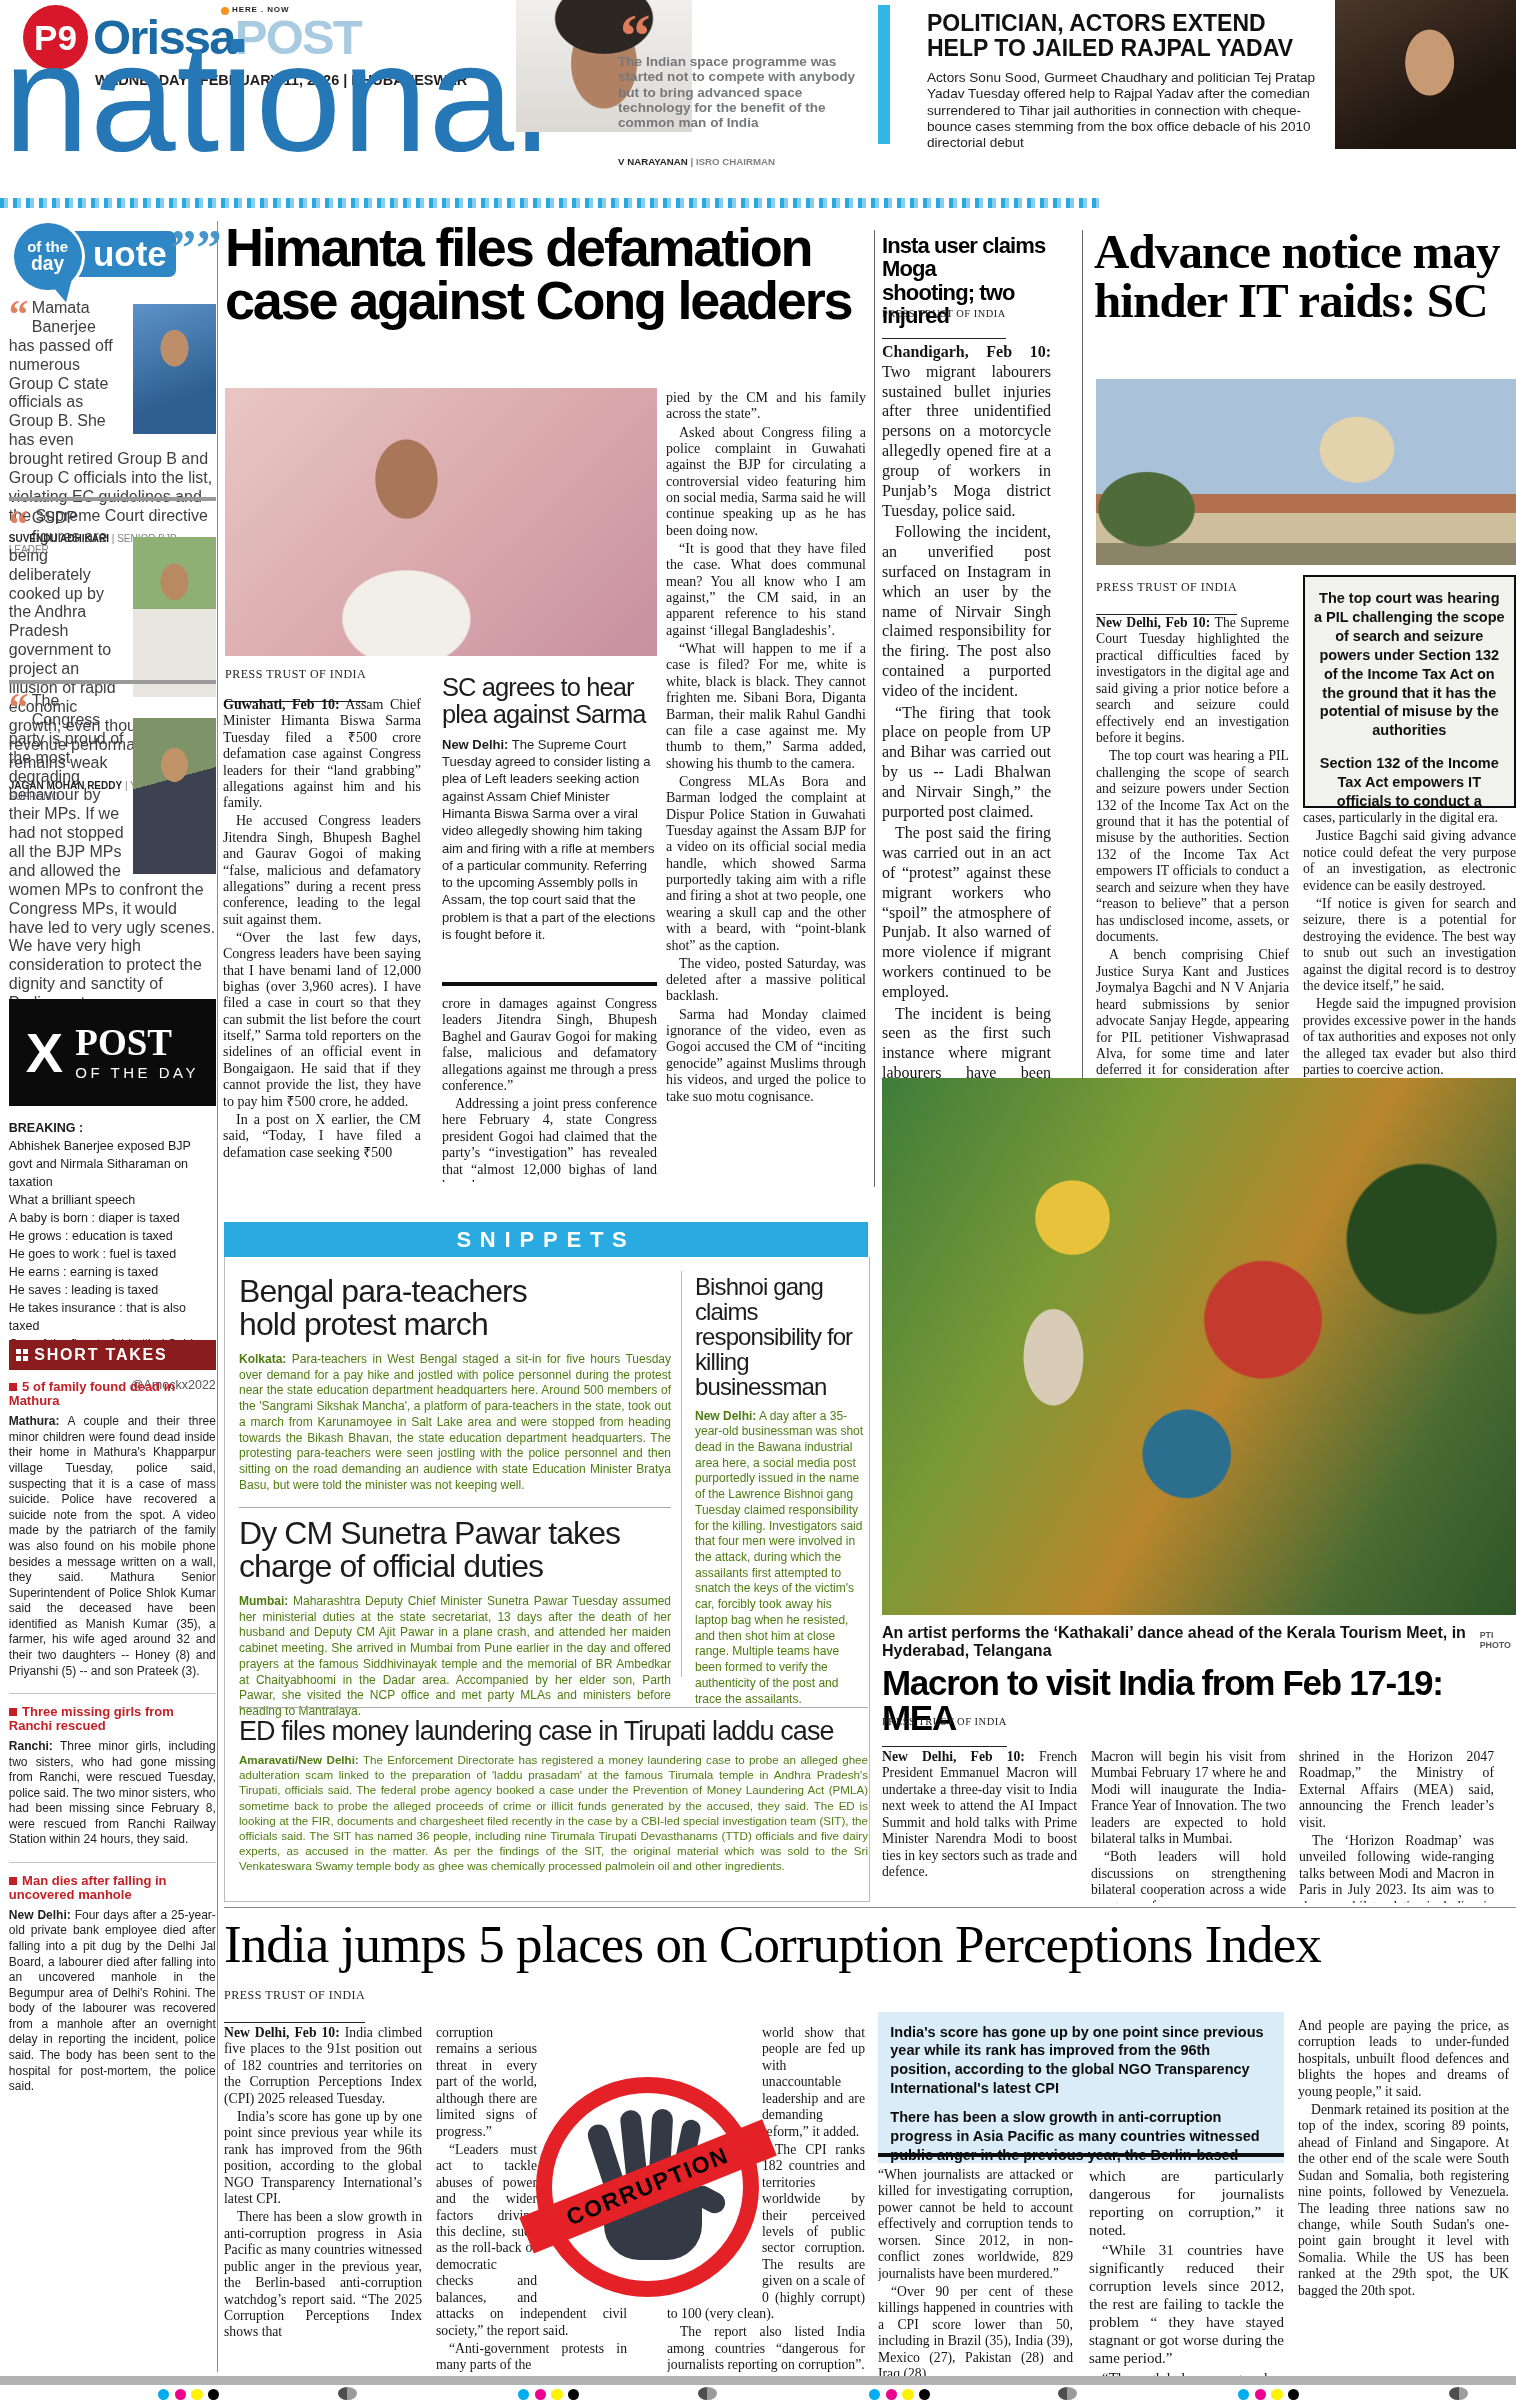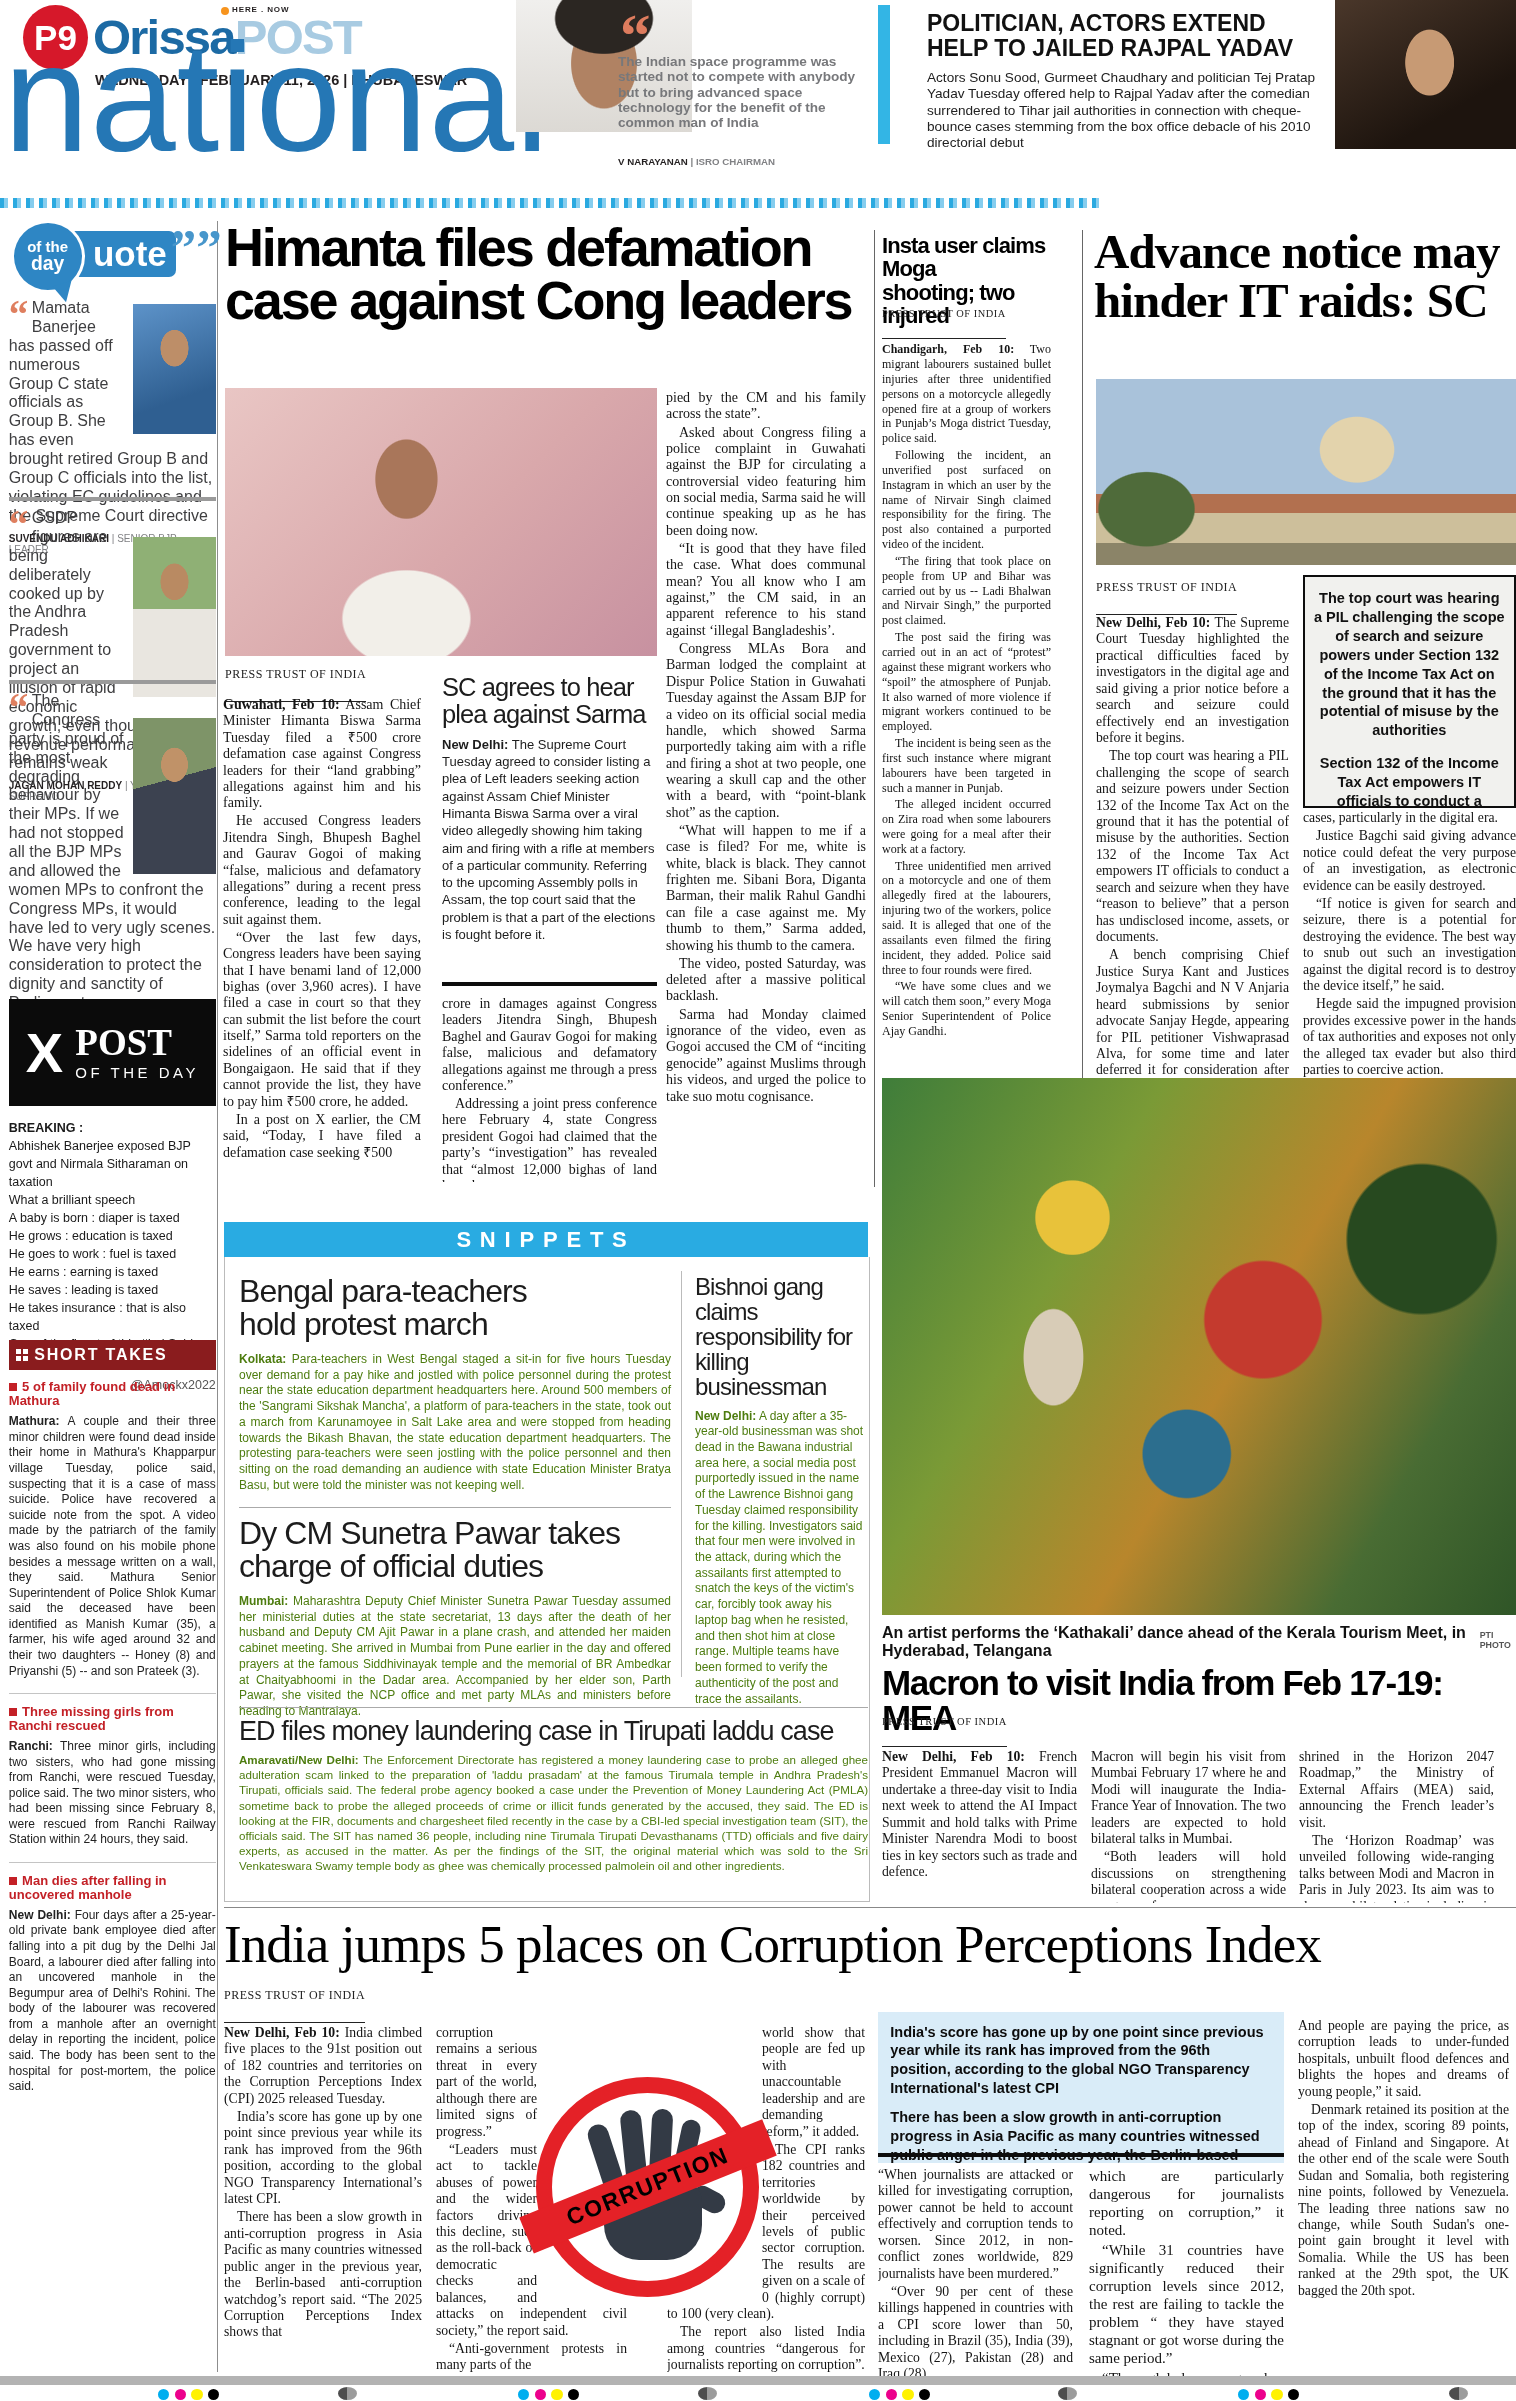--- a/index.html
+++ b/index.html
@@ -211,35 +211,35 @@
   </div>
   <div class="abs" style="left:442px;top:982px;width:215px;height:4.4px;background:#0d0d0d;"></div>
   <div class="abs bodytxt" style="left:442px;top:996px;width:215px;height:186px;font-size:14px;line-height:1.17;overflow:hidden;">
     <p class="np">crore in damages against Congress leaders Jitendra Singh, Bhupesh Baghel and Gaurav Gogoi for making false, malicious and defamatory allegations against me through a press conference.”</p>
     <p>Addressing a joint press conference here February 4, state Congress president Gogoi had claimed that the party’s “investigation” has revealed that “almost 12,000 bighas of land have been occu-</p>
   </div>
   <div class="abs bodytxt" style="left:666px;top:390px;width:200px;height:792px;font-size:14px;line-height:1.17;overflow:hidden;">
     <p class="np">pied by the CM and his family across the state”.</p>
     <p>Asked about Congress filing a police complaint in Guwahati against the BJP for circulating a controversial video featuring him on social media, Sarma said he will continue speaking up as he has been doing now.</p>
     <p>“It is good that they have filed the case. What does communal mean? You all know who I am against,” the CM said, in an apparent reference to his stand against ‘illegal Bangladeshis’.</p>
+    <p>“What will happen to me if a case is filed? For me, white is white, black is black. They cannot frighten me. Sibani Bora, Diganta Barman, their malik Rahul Gandhi can file a case against me. My thumb to them,” Sarma added, showing his thumb to the camera.</p>
     <p>Congress MLAs Bora and Barman lodged the complaint at Dispur Police Station in Guwahati Tuesday against the Assam BJP for a video on its official social media handle, which showed Sarma purportedly taking aim with a rifle and firing a shot at two people, one wearing a skull cap and the other with a beard, with “point-blank shot” as the caption.</p>
-    <p>“What will happen to me if a case is filed? For me, white is white, black is black. They cannot frighten me. Sibani Bora, Diganta Barman, their malik Rahul Gandhi can file a case against me. My thumb to them,” Sarma added, showing his thumb to the camera.</p>
     <p>The video, posted Saturday, was deleted after a massive political backlash.</p>
     <p>Sarma had Monday claimed ignorance of the video, even as Gogoi accused the CM of “inciting genocide” against Muslims through his videos, and urged the police to take suo motu cognisance.</p>
   </div>
 
   <div class="abs vr" style="left:874px;top:230px;height:957px;background:#666;"></div>
   <div class="abs hl" style="left:882px;top:234px;width:171px;font-size:22px;line-height:1.06;letter-spacing:-0.9px;">
     <div>Insta user claims Moga</div>
     <div>shooting; two injured</div>
   </div>
   <div class="abs" style="left:882px;top:304px;">
     <span class="byline" style="font-size:10.4px;">PRESS TRUST OF INDIA</span>
   </div>
-  <div class="abs bodytxt" style="left:882px;top:342px;width:169px;height:834px;font-size:12px;line-height:1.24;overflow:hidden;">
+  <div class="abs bodytxt" style="left:882px;top:342px;width:169px;height:834px;font-size:16px;line-height:1.24;overflow:hidden;">
     <p class="np"><b class="lead">Chandigarh, Feb 10:</b> <span>Two migrant labourers sustained bullet injuries after three unidentified persons on a motorcycle allegedly opened fire at a group of workers in Punjab’s Moga district Tuesday, police said.</span></p>
     <p>Following the incident, an unverified post surfaced on Instagram in which an user by the name of Nirvair Singh claimed responsibility for the firing. The post also contained a purported video of the incident.</p>
     <p>“The firing that took place on people from UP and Bihar was carried out by us -- Ladi Bhalwan and Nirvair Singh,” the purported post claimed.</p>
     <p>The post said the firing was carried out in an act of “protest” against these migrant workers who “spoil” the atmosphere of Punjab. It also warned of more violence if migrant workers continued to be employed.</p>
     <p>The incident is being seen as the first such instance where migrant labourers have been targeted in such a manner in Punjab.</p>
     <p>The alleged incident occurred on Zira road when some labourers were going for a meal after their work at a factory.</p>
     <p>Three unidentified men arrived on a motorcycle and one of them allegedly fired at the labourers, injuring two of the workers, police said. It is alleged that one of the assailants even filmed the firing incident, they added. Police said three to four rounds were fired.</p>
     <p>“We have some clues and we will catch them soon,” every Moga Senior Superintendent of Police Ajay Gandhi.</p>
   </div>
 

